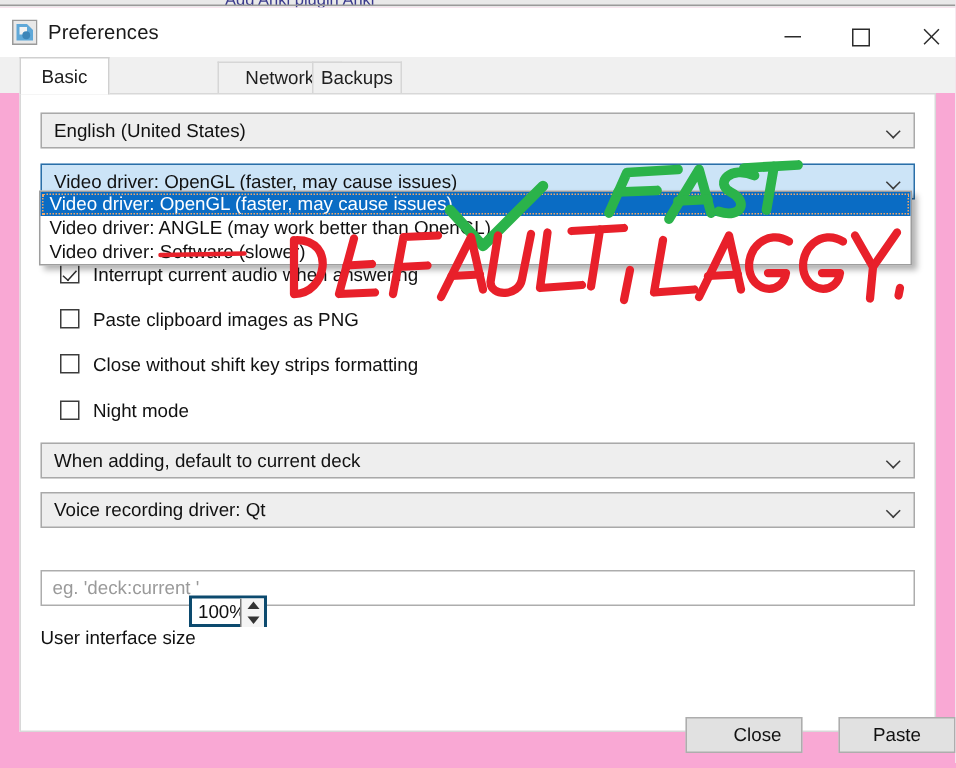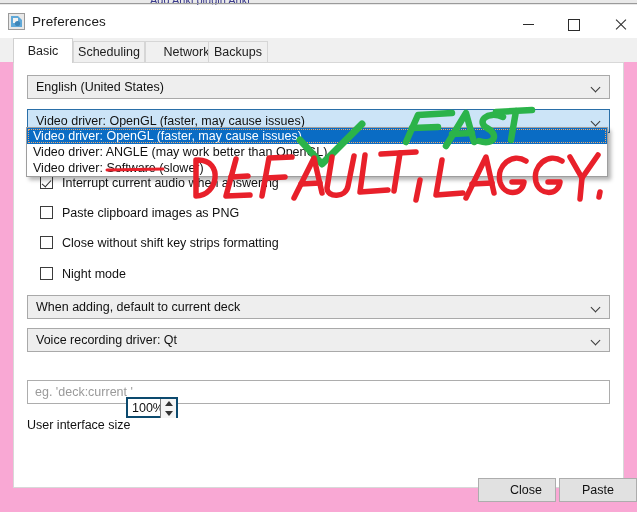--- a/index.html
+++ b/index.html
@@ -189,21 +189,21 @@
   .spin .sbtns .dn::after { top: 2px; border-top: 5px solid #333; }
 
   
   .fbtn {
     position: absolute; top: 478px; height: 24px; width: 78px;
     background: #e1e1e1; border: 1px solid #adadad;
     font-size: 12.5px; color: #111111;
     box-sizing: border-box;
     font-family: "Liberation Sans", sans-serif;
   }
-  .btn-close { left: 478px; padding-left: 24px; }
+  .btn-close { left: 457px; padding-left: 24px; }
   .btn-help  { left: 559px; }
 
   
   .anno { position: absolute; left: 0; top: 0; width: 637px; height: 512px;
           pointer-events: none; z-index: 60; }
 </style>
 </head>
 <body>
 
 <div id="app">
@@ -228,21 +228,20 @@
     <button class="wbtn wbtn-max">
       <span class="glyph-max"></span>
     </button>
     <button class="wbtn wbtn-close">
       <span class="glyph-x"></span>
     </button>
   </div>
 
   <div class="tabstrip">
     <div class="tab active" style="left:13px;width:60px;">Basic</div>
-    <div class="tab" style="left:73px;width:72px;">Scheduling</div>
     <div class="tab" style="left:145px;width:83px;">Network</div>
     <div class="tab" style="left:208px;width:60px;">Backups</div>
   </div>
 
   <div class="panel">
 
     <div class="combo" style="left:13px;top:12px;width:583px;">
       <span class="ctext">English (United States)</span>
       <span class="arrow"></span>
     </div>

